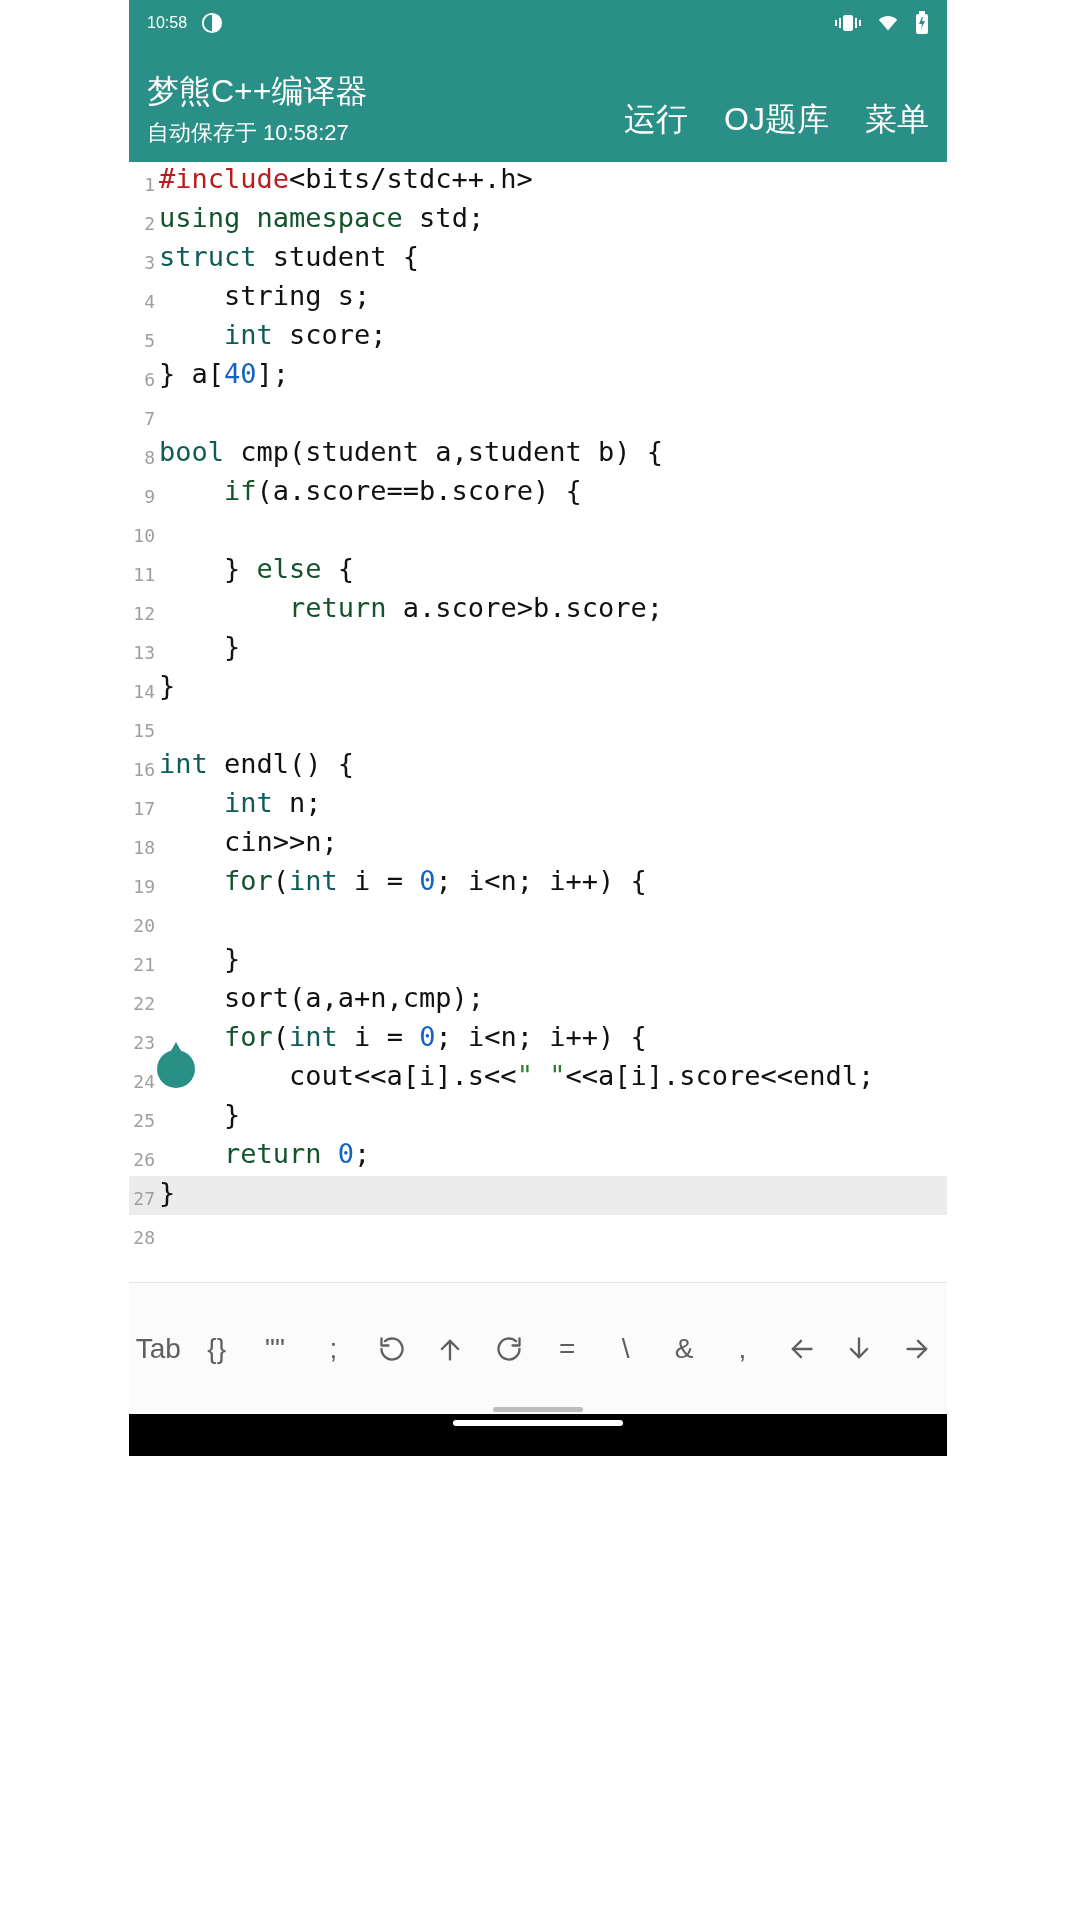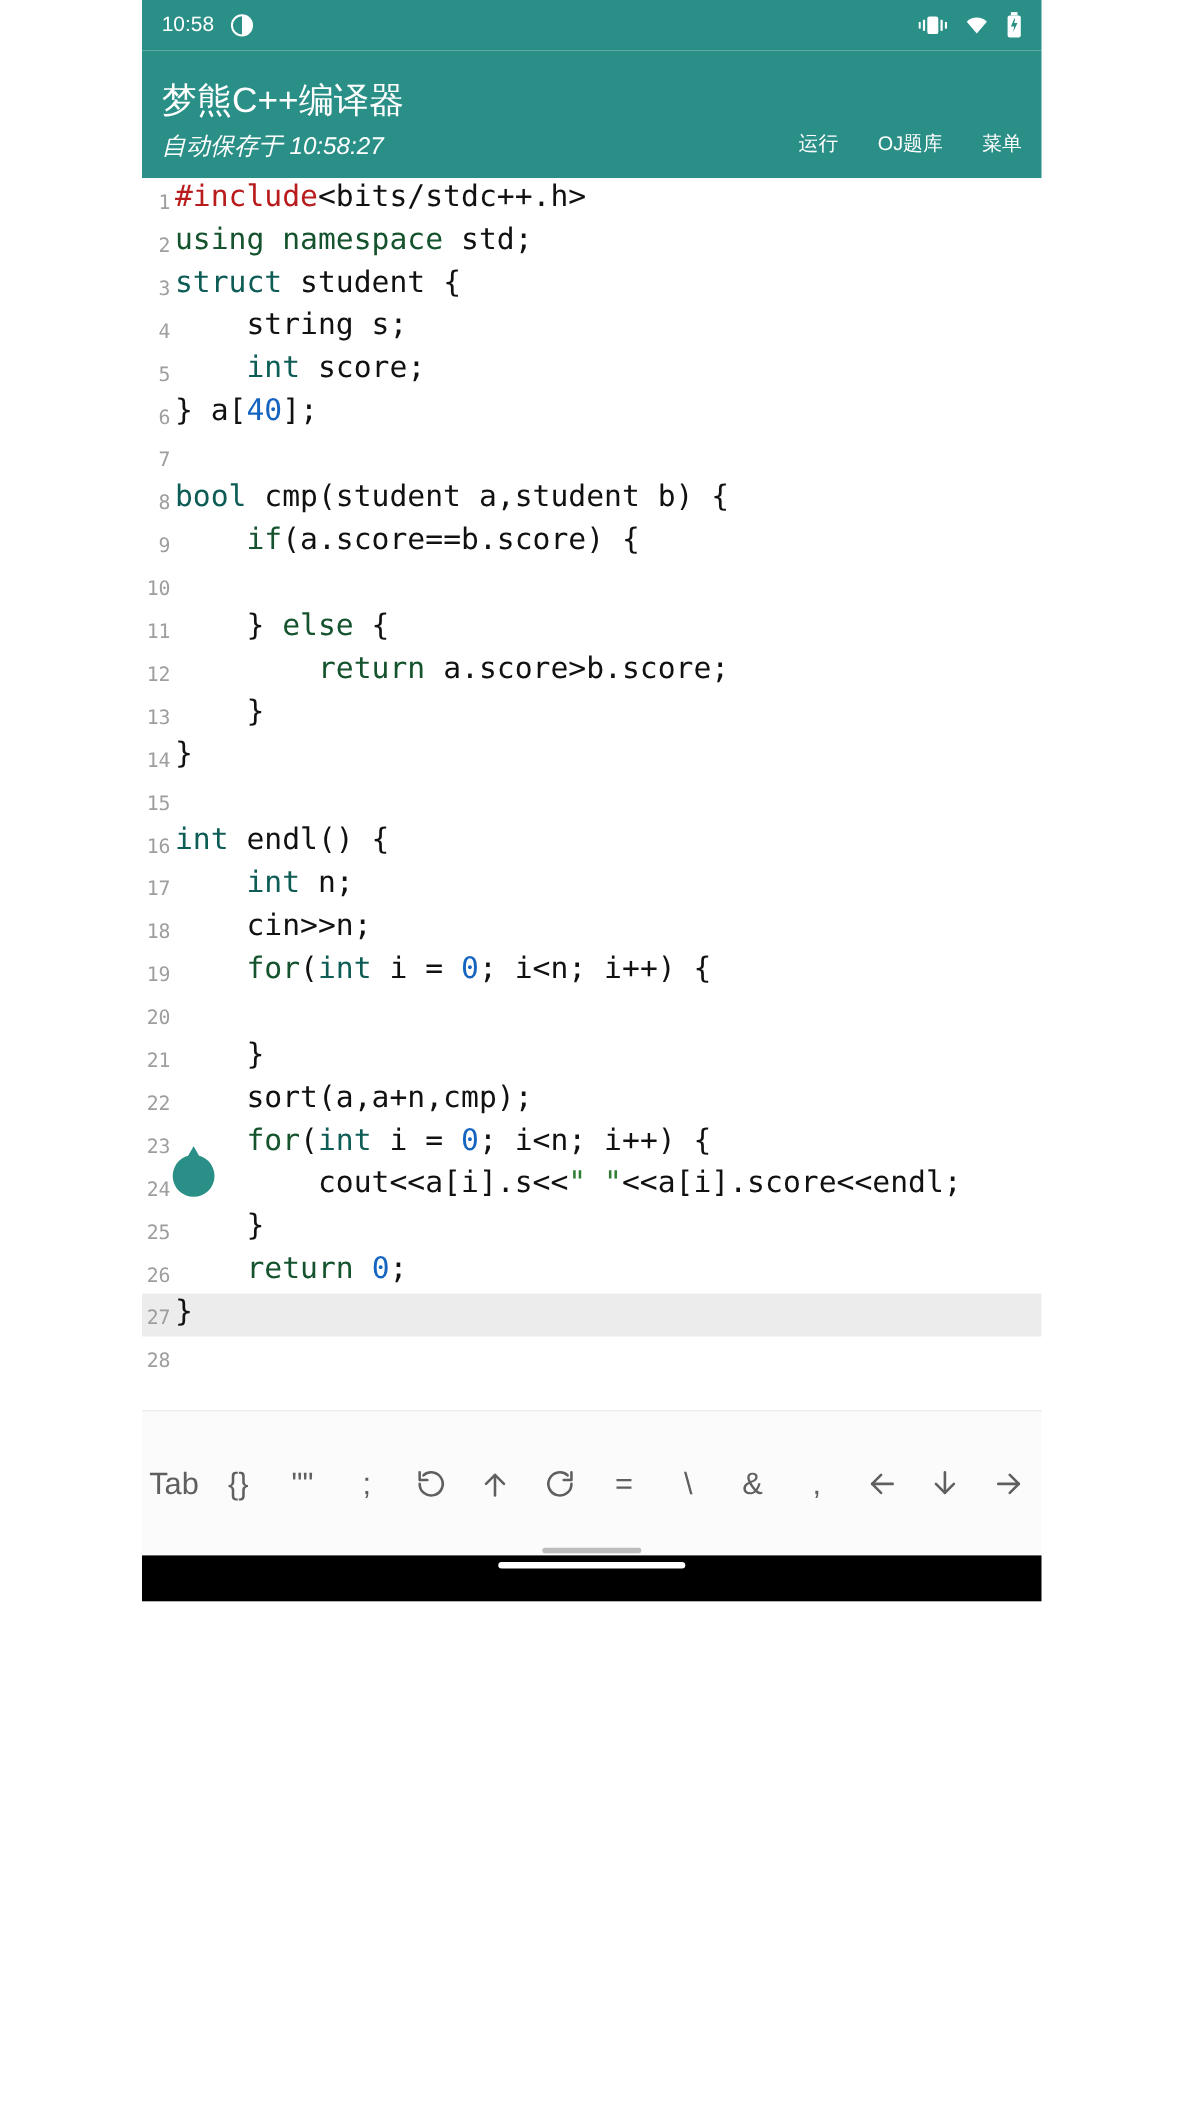--- a/index.html
+++ b/index.html
@@ -15,40 +15,40 @@
     overflow: hidden;
     position: relative;
   }
   .status-bar {
     background: #2a8f86;
     color: #fff;
     height: 46px;
     display: flex;
     align-items: center;
     padding: 0 18px;
-    font-size: 19px;
+    font-size: 16px;
     font-weight: 500;
   }
   .status-left { display: flex; align-items: center; gap: 14px; }
   .status-right { margin-left: auto; display: flex; align-items: center; gap: 14px; }
   .status-icon { display: inline-flex; align-items: center; }
   .app-bar {
     background: #2a8f86;
     color: #fff;
     display: flex;
     align-items: flex-end;
     padding: 8px 18px 14px 18px;
     height: 116px;
   }
   .app-bar-left { display: flex; flex-direction: column; }
   .app-title { font-size: 32px; font-weight: 500; }
-  .app-subtitle { font-size: 22px; margin-top: 4px; font-style: italic; }
+  .app-subtitle { font-size: 22px; margin-top: 4px; }
   .app-bar-actions { margin-left: auto; display: flex; gap: 36px; align-items: center; padding-bottom: 6px;}
   .app-bar-action {
-    font-size: 18px;
+    font-size: 32px;
     color: #fff;
     cursor: pointer;
   }
   .editor {
     flex: 1;
     overflow: auto;
     background: #fff;
     font-family: "Menlo", "Consolas", "DejaVu Sans Mono", monospace;
     font-size: 27px;
     line-height: 33px;

